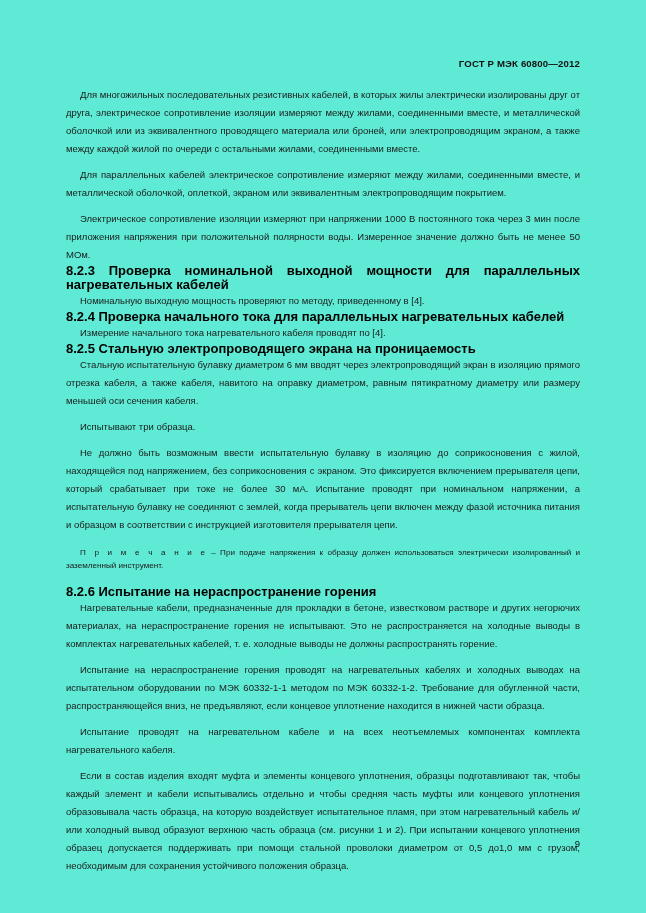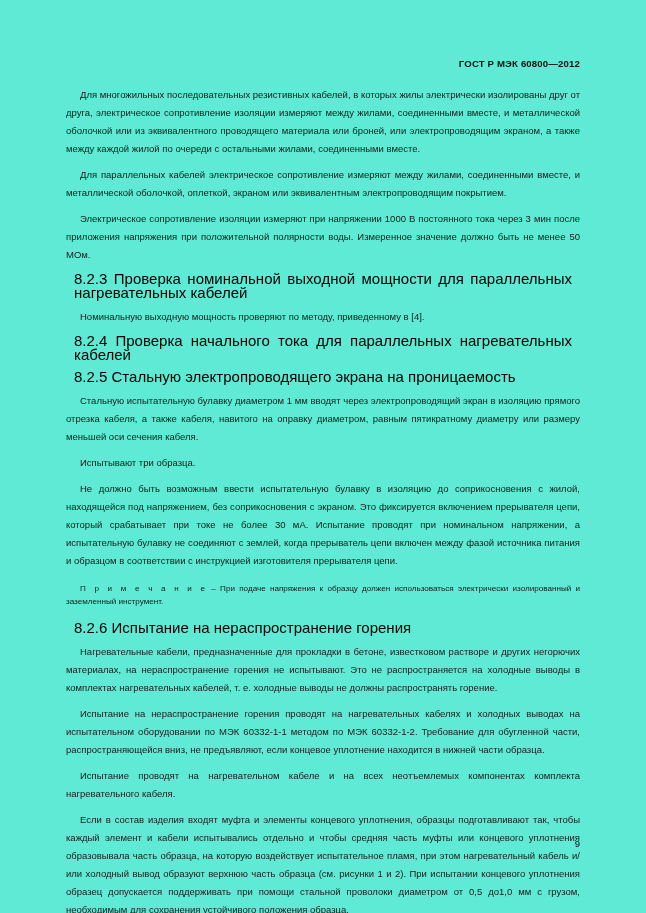--- a/index.html
+++ b/index.html
@@ -51,24 +51,24 @@
     text-indent: 14px;
     color: #1a1a1a;
     hyphens: manual;
   }
 
   p.body + p.body {
     margin-top: 8px;
   }
 
   h3.section {
-    margin: 8px;
-    font-size: 15px;
+    margin: 0;
+    font-size: 13px;
     line-height: 14.1px;
-    font-weight: normal;
+    font-weight: bold;
     text-align: justify;
     color: #000;
   }
 
   .gap-before-heading { margin-top: 13px; }
   .gap-after-heading  { margin-top: 11px; }
 
   p.note {
     margin: 13px 0 12px 0;
     font-size: 8.1px;
@@ -108,24 +108,25 @@
     <p class="body jfull">Для параллельных кабелей электрическое сопротивление измеряют между жилами, соединенными вместе, и металлической оболочкой, оплеткой, экраном или эквивалентным электропроводящим покрытием.</p>
 
     <p class="body jfull">Электрическое сопротивление изоляции измеряют при напряжении 1000 В постоянного тока через 3 мин после приложения напряжения при положительной полярности воды. Измеренное значение должно быть не менее 50 МОм.</p>
 
     <h3 class="section gap-before-heading">8.2.3 Проверка номинальной выходной мощности для параллельных нагревательных кабелей</h3>
 
     <p class="body gap-after-heading">Номинальную выходную мощность проверяют по методу, приведенному в [4].</p>
 
     <h3 class="section gap-before-heading">8.2.4 Проверка начального тока для параллельных нагревательных кабелей</h3>
 
+    <p class="body gap-after-heading">Измерение начального тока нагревательного кабеля проводят по [4].</p>
 
     <h3 class="section gap-before-heading">8.2.5 Стальную электропроводящего экрана на проницаемость</h3>
 
-    <p class="body gap-after-heading jfull">Стальную испытательную булавку диаметром 1 мм вводят через электропроводящий экран в изоляцию прямого отрезка кабеля, а также кабеля, навитого на оправку диаметром, равным пятикратному диаметру или размеру меньшей оси сечения кабеля.</p>
+    <p class="body gap-after-heading jfull">Стальную испытательную булавку диаметром 6 мм вводят через электропроводящий экран в изоляцию прямого отрезка кабеля, а также кабеля, навитого на оправку диаметром, равным пятикратному диаметру или размеру меньшей оси сечения кабеля.</p>
 
     <p class="body">Испытывают три образца.</p>
 
     <p class="body jfull">Не должно быть возможным ввести испытательную булавку в изоляцию до соприкосновения с жилой, находящейся под напряжением, без соприкосновения с экраном. Это фиксируется включением прерывателя цепи, который срабатывает при токе не более 30 мА. Испытание проводят при номинальном напряжении, а испытательную булавку не соединяют с землей, когда прерыватель цепи включен между фазой источника питания и образцом в соответствии с инструкцией изготовителя прерывателя цепи.</p>
 
     <p class="note"><span class="spaced">П р и м е ч а н и е</span><span> – При подаче напряжения к образцу должен использоваться электрически изолированный и заземленный инструмент.</span></p>
 
     <h3 class="section gap-before-heading">8.2.6 Испытание на нераспространение горения</h3>
 
     <p class="body gap-after-heading jfull">Нагревательные кабели, предназначенные для прокладки в бетоне, известковом растворе и других негорючих материалах, на нераспространение горения не испытывают. Это не распространяется на холодные выводы в комплектах нагревательных кабелей, т. е. холодные выводы не должны распространять горение.</p>

